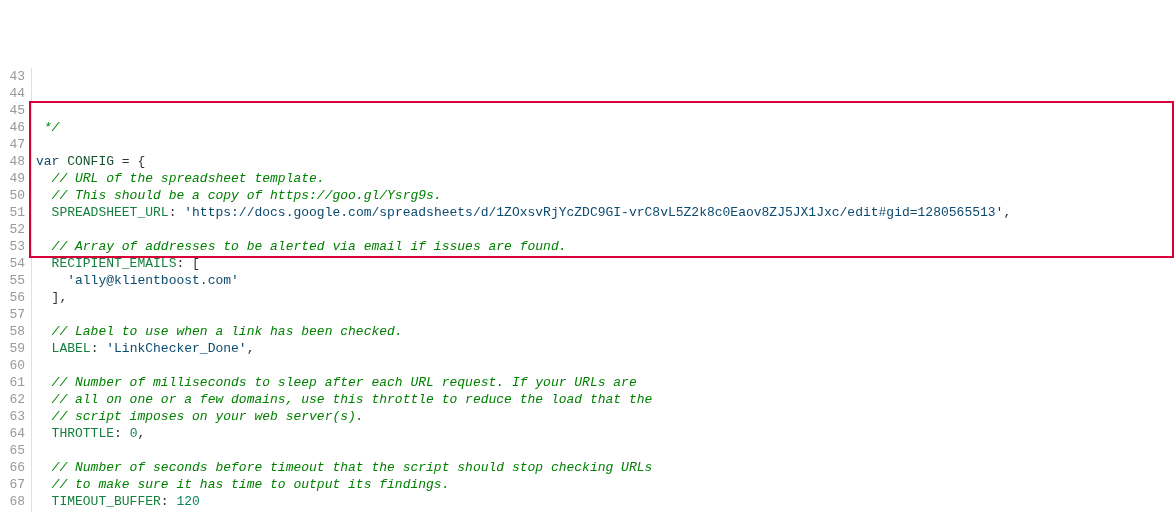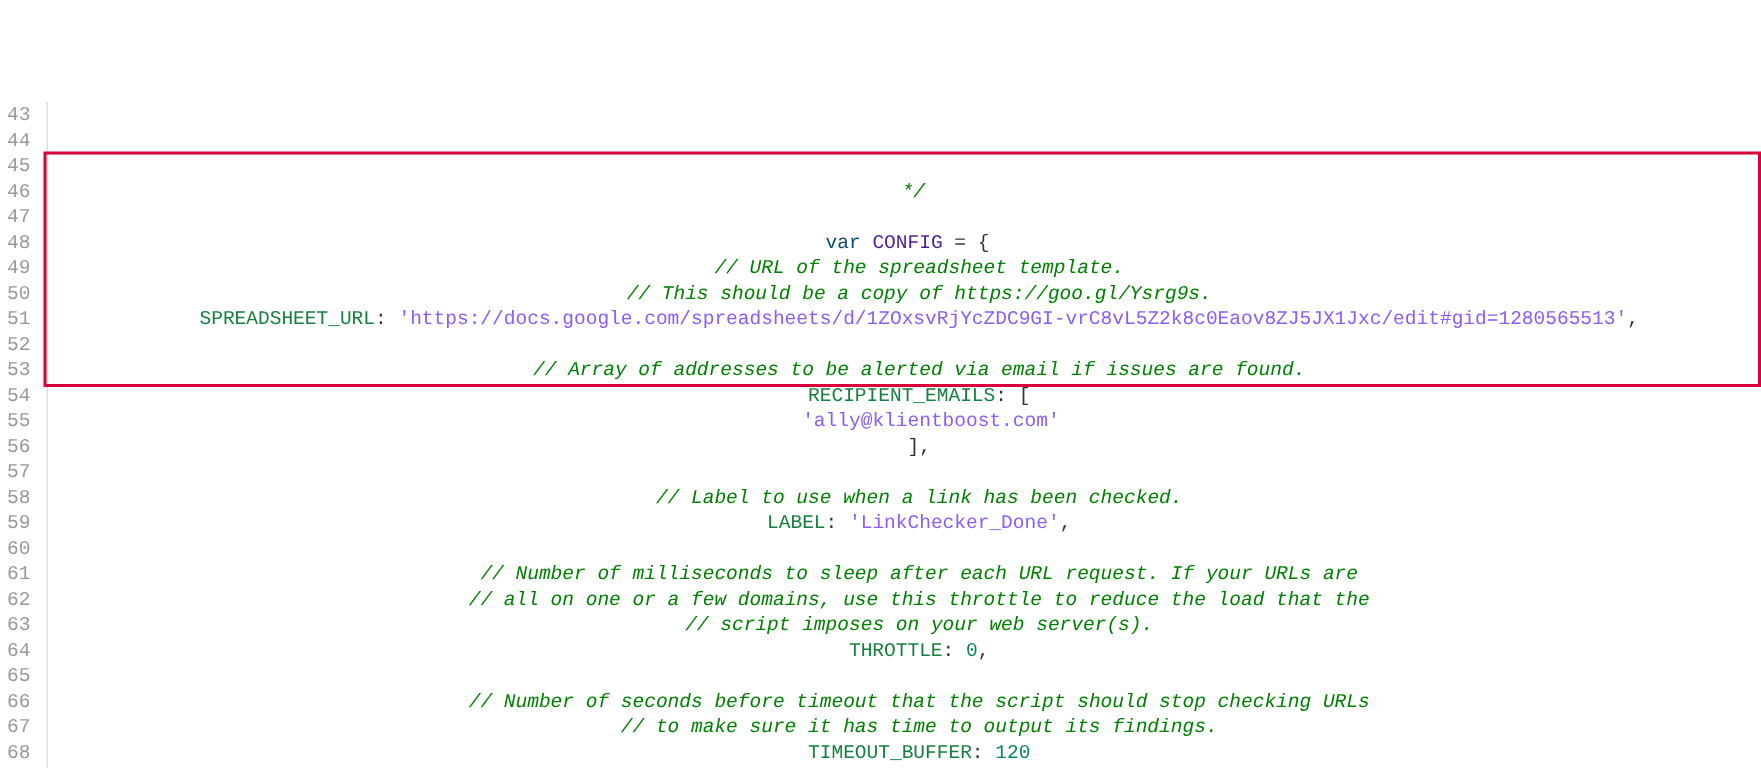--- a/index.html
+++ b/index.html
@@ -24,26 +24,26 @@
     color: #999999;
     background: #ffffff;
     border-right: 1px solid #e0e0e0;
     user-select: none;
   }
   .code {
     flex: 1;
     padding-left: 4px;
     position: relative;
   }
-  .line { height: 17px; text-align: center; }
+  .line { height: 17px; }
   .tok-comment { color: #008000; font-style: italic; }
   .tok-keyword { color: #0c4a6e; }
-  .tok-ident   { color: #4c1d95; }
+  .tok-ident   { color: #14532d; }
   .tok-prop    { color: #15803d; }
-  .tok-string  { color: #8b5cf6; }
+  .tok-string  { color: #0c4a6e; }
   .tok-number  { color: #098658; }
   .tok-punct   { color: #333333; }
   .highlight-box {
     position: absolute;
     border: 2px solid #d9003a;
     pointer-events: none;
   }
 </style>
 </head>
 <body>

